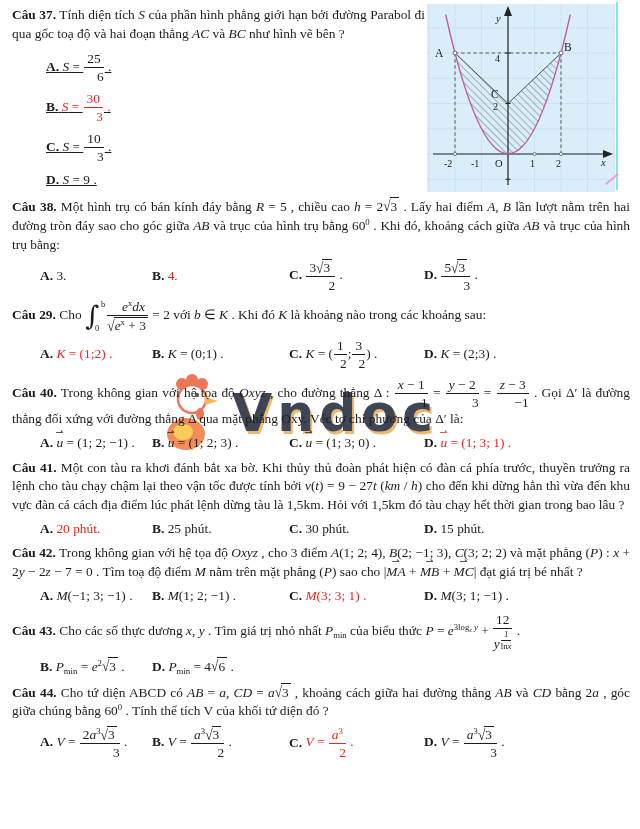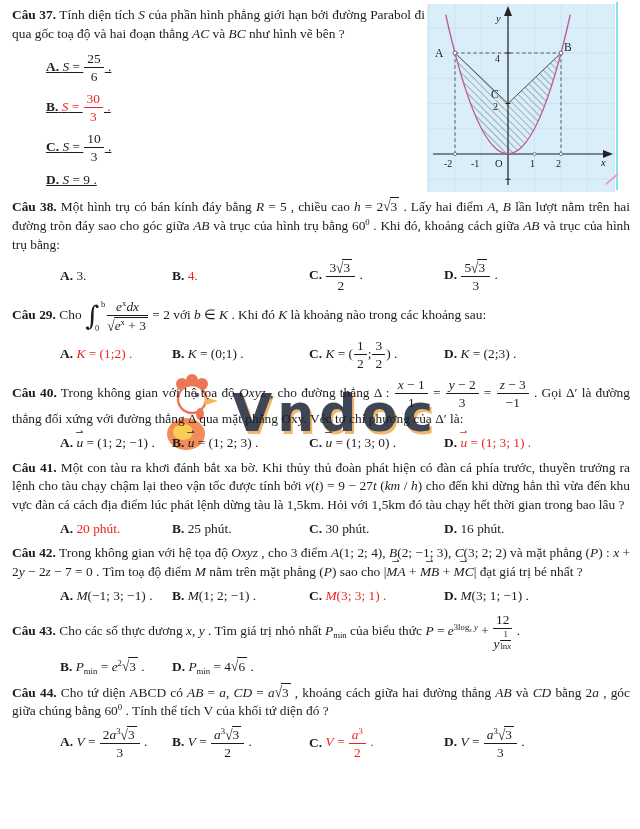--- a/index.html
+++ b/index.html
@@ -8,25 +8,25 @@
   .page{position:relative;z-index:1;padding:6px 10px 0 12px;}
   .question{margin-bottom:4px;}
   .qp{margin:0 0 2px 0;text-align:justify;}
   .qp.with-figure{width:413px;}
   .qlabel{font-weight:bold;}
   .okey{font-weight:bold;}
   .opts-grid{display:grid;grid-template-columns:112px 137px 135px 1fr;padding-left:28px;
              align-items:center;margin:5px 0 6px 0;}
   .opts-stack{padding-left:34px;margin:8px 0 4px 0;text-decoration:underline;}
   .opts-stack .opt{display:block;margin:7px 0;}
-  .opt{white-space:nowrap;margin-left:20px;}
+  .opt{white-space:nowrap;}
   .opt.red .omath{color:#e8251f;}
   
   .mi{font-style:italic;}
-  .frac{display:inline-block;vertical-align:middle;text-align:center;line-height:1.12;padding:0 1px;}
+  .frac{display:inline-block;vertical-align:middle;text-align:right;line-height:1.12;padding:0 1px;}
   .frac .num{display:block;padding:0 3px 1px 3px;border-bottom:1px solid currentColor;}
   .frac .den{display:block;padding-top:1px;}
   .sqrt{white-space:nowrap;}
   .rad{display:inline-block;transform:scaleY(1.12);margin-right:-1px;}
   .radbody{display:inline-block;border-top:1px solid currentColor;padding:0 2px 0 1px;}
   .msup{font-size:0.65em;vertical-align:0.55em;line-height:0;}
   .msub{font-size:0.65em;vertical-align:-0.3em;line-height:0;}
   .vec{display:inline-block;position:relative;}
   .vecarrow{position:absolute;top:-0.72em;left:50%;transform:translateX(-50%);
             font-size:0.7em;font-style:normal;font-family:"DejaVu Sans",sans-serif;line-height:1;}
@@ -148,21 +148,21 @@
         <span class="opt"><b class="okey">C.</b> <span class="omath"><span class="vec"><span class="vecarrow">⇀</span><span class="mi">u</span></span> = (1; 3; 0) .</span></span>
         <span class="opt red"><b class="okey">D.</b> <span class="omath"><span class="vec"><span class="vecarrow">⇀</span><span class="mi">u</span></span> = (1; 3; 1) .</span></span>
       </div>
     </section>
     <section class="question">
       <p class="qp"><b class="qlabel">Câu 41.</b>  <span class="qbody">Một con tàu ra khơi đánh bắt xa bờ. Khi thủy thủ đoàn phát hiện có đàn cá phía trước, thuyền trưởng ra lệnh cho tàu chạy chậm lại theo vận tốc được tính bởi <span class="mi">v</span>(<span class="mi">t</span>) = 9 − 27<span class="mi">t</span> (<span class="mi">km</span> / <span class="mi">h</span>) cho đến khi dừng hẳn thì vừa đến khu vực đàn cá cách địa điểm lúc phát lệnh dừng tàu là 1,5km. Hỏi với 1,5km đó tàu chạy hết thời gian trong bao lâu ?</span></p>
       <div class="opts-grid">
         <span class="opt red"><b class="okey">A.</b> <span class="omath">20 phút.</span></span>
         <span class="opt"><b class="okey">B.</b> <span class="omath">25 phút.</span></span>
         <span class="opt"><b class="okey">C.</b> <span class="omath">30 phút.</span></span>
-        <span class="opt"><b class="okey">D.</b> <span class="omath">16 phút.</span></span>
+        <span class="opt"><b class="okey">D.</b> <span class="omath">15 phút.</span></span>
       </div>
     </section>
     <section class="question">
       <p class="qp"><b class="qlabel">Câu 42.</b>  <span class="qbody">Trong không gian với hệ tọa độ <span class="mi">Oxyz</span> , cho 3 điểm <span class="mi">A</span>(1; 2; 4), <span class="mi">B</span>(2; −1; 3), <span class="mi">C</span>(3; 2; 2) và mặt phẳng (<span class="mi">P</span>) : <span class="mi">x</span> + 2<span class="mi">y</span> − 2<span class="mi">z</span> − 7 = 0 . Tìm toạ độ điểm <span class="mi">M</span> nằm trên mặt phẳng (<span class="mi">P</span>) sao cho |<span class="vec"><span class="vecarrow">⇀</span><span class="mi">MA</span></span> + <span class="vec"><span class="vecarrow">⇀</span><span class="mi">MB</span></span> + <span class="vec"><span class="vecarrow">⇀</span><span class="mi">MC</span></span>| đạt giá trị bé nhất ?</span></p>
       <div class="opts-grid">
         <span class="opt"><b class="okey">A.</b> <span class="omath"><span class="mi">M</span>(−1; 3; −1) .</span></span>
         <span class="opt"><b class="okey">B.</b> <span class="omath"><span class="mi">M</span>(1; 2; −1) .</span></span>
         <span class="opt red"><b class="okey">C.</b> <span class="omath"><span class="mi">M</span>(3; 3; 1) .</span></span>
         <span class="opt"><b class="okey">D.</b> <span class="omath"><span class="mi">M</span>(3; 1; −1) .</span></span>
       </div>

